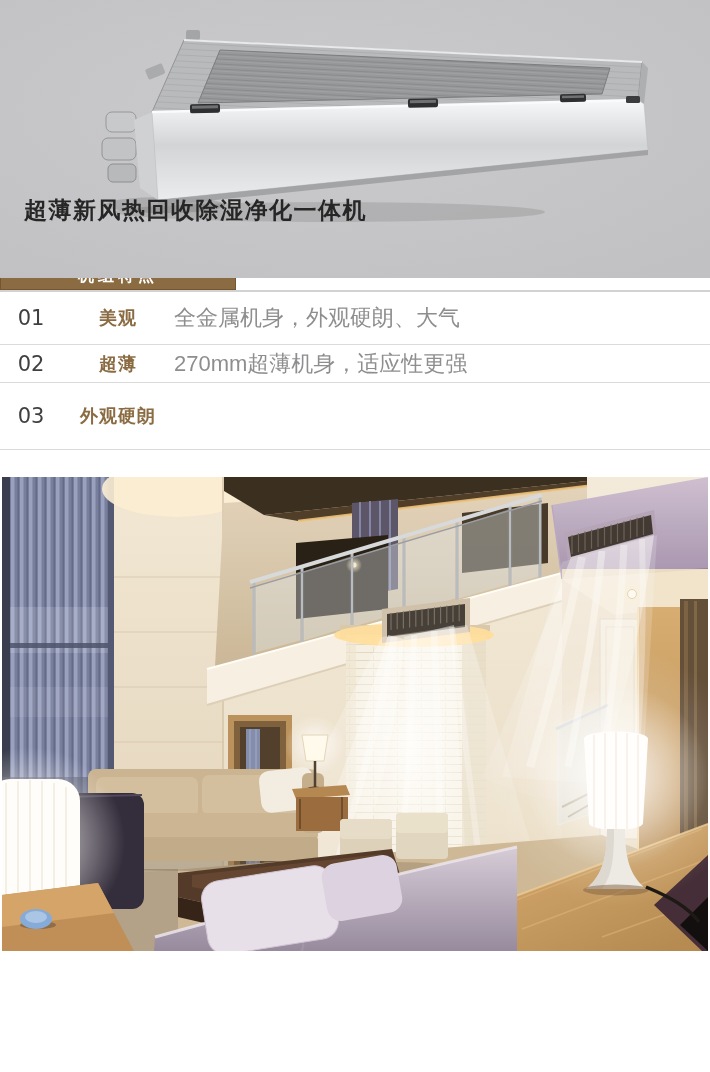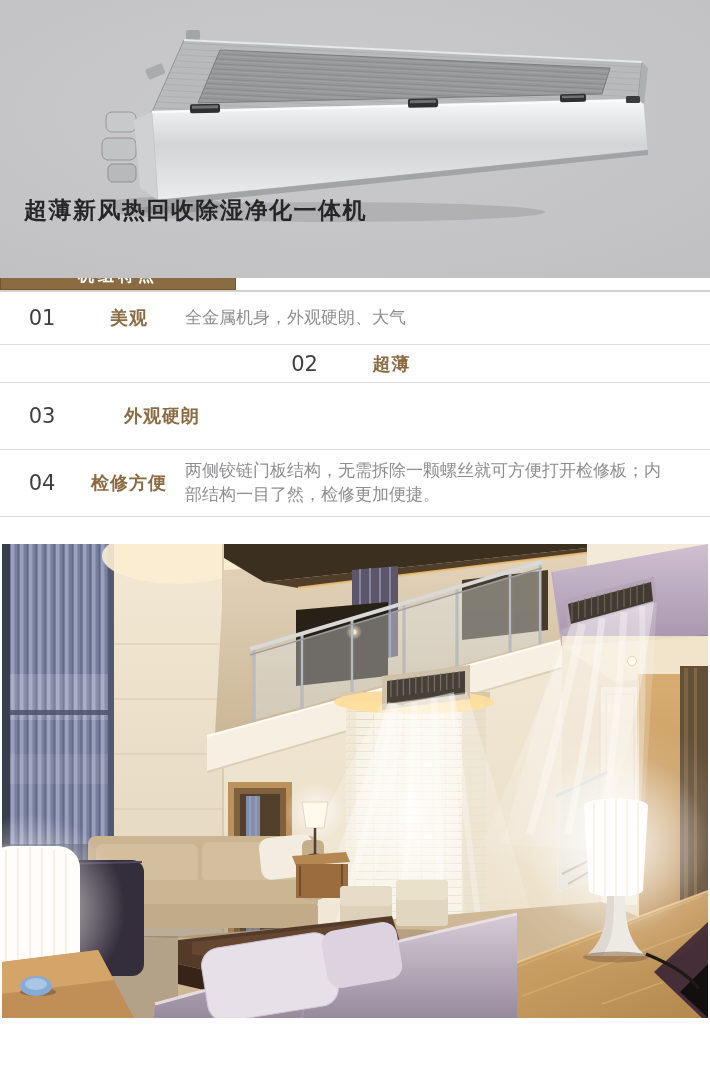--- a/index.html
+++ b/index.html
@@ -18,27 +18,27 @@
   .features-header { margin-top:26px; border-bottom:2px solid #d2d2d2; }
   .features-header .bar {
     width:236px; height:28px; background:var(--accent,#8a6b42);
     border:1px solid #77562d; box-sizing:border-box;
     display:flex; align-items:center; justify-content:center;
   }
   .bar span { color:var(--header_text,#ffffff); font-weight:bold; font-size:16px; letter-spacing:4px; }
   .feature-row { display:flex; align-items:center; border-bottom:1px solid var(--divider,#dbdbdb); }
   .feature-row.r1 { height:52px; }
   .feature-row.r2 { height:37px;justify-content:center; }
-  .feature-row.r3 { height:66px;gap:33px; }
+  .feature-row.r3 { height:66px; }
   .feature-row.r4 { height:66px; }
   .f-num  { width:62px; text-align:center; font-size:21px; color:var(--number_color,#3f3f41);
-            font-family:"DejaVu Sans",sans-serif;padding-left:11px; }
+            font-family:"DejaVu Sans",sans-serif; }
   .f-label{ width:112px; text-align:center; font-size:18px; font-weight:bold;
             color:var(--accent,#8a6b42); letter-spacing:1px;font-family:Liberation Mono, monospace; }
-  .f-desc { flex:1; padding-right:38px; font-size:17px; line-height:24px; color:var(--desc_color,#8e8e90); }
+  .f-desc { flex:1; padding-right:38px; font-size:22px; line-height:24px; color:var(--desc_color,#8e8e90); }
   
   .photo { position:relative; margin:27px 2px 0 2px; width:706px; height:474px; background:#e9dcc6; }
   .photo svg { display:block; }
 </style>
 </head>
 <body>
 
 <div class="hero">
   <svg width="710" height="278" viewBox="0 0 710 278">
     <defs>
@@ -114,29 +114,25 @@
   </div>
 
   <div class="feature-row r1">
     <div class="f-num">01</div>
     <div class="f-label">美观</div>
     <div class="f-desc">全金属机身，外观硬朗、大气</div>
   </div>
   <div class="feature-row r2">
     <div class="f-num">02</div>
     <div class="f-label">超薄</div>
+    <div class="f-desc">270mm超薄机身，适应性更强</div>
   </div>
   <div class="feature-row r3">
     <div class="f-num">03</div>
     <div class="f-label">外观硬朗</div>
-  </div>
-  <div class="feature-row r4">
-    <div class="f-num">04</div>
-    <div class="f-label">检修方便</div>
-    <div class="f-desc">两侧铰链门板结构，无需拆除一颗螺丝就可方便打开检修板；内部结构一目了然，检修更加便捷。</div>
   </div>
 </div>
 
 <div class="photo">
 <svg width="706" height="474" viewBox="0 0 706 474">
   <defs>
     <linearGradient id="s-wallG" x1="0" y1="0" x2="0" y2="1">
       <stop offset="0" stop-color="#f3ebdc"></stop>
           <stop offset="1" stop-color="#e8dac2"></stop>
     </linearGradient>

